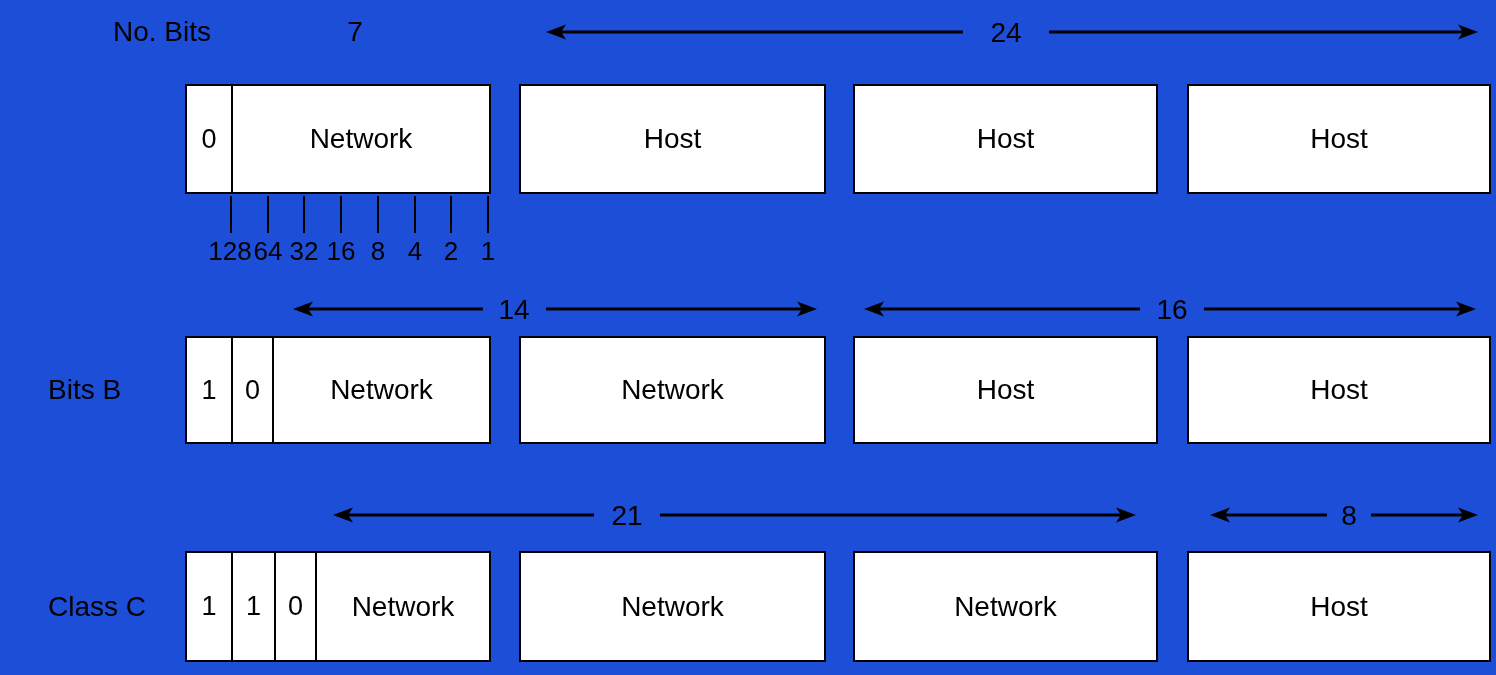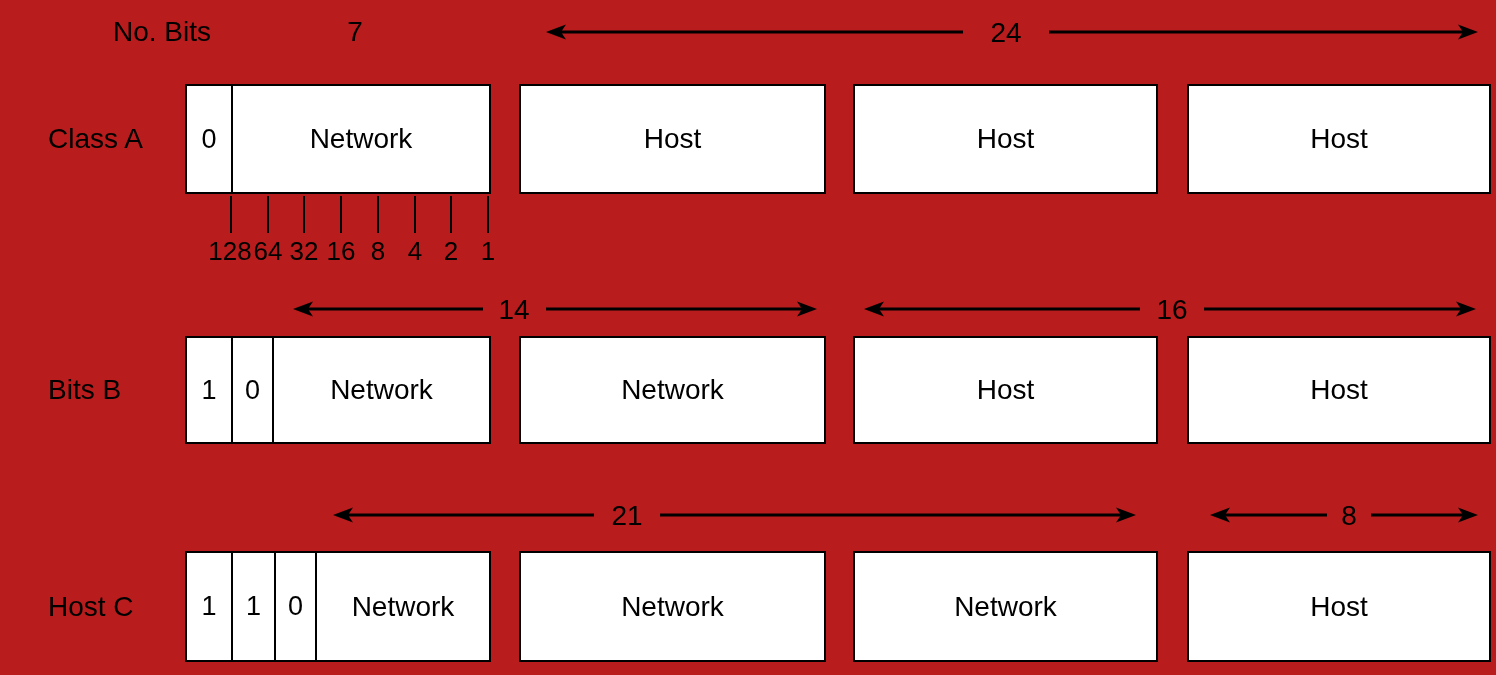--- a/index.html
+++ b/index.html
@@ -1,17 +1,17 @@
 <!DOCTYPE html>
 <html><head>
 <meta charset="utf-8">
 <style>
   html,body{margin:0;padding:0;background:#ffffff;}
   .canvas{
-    position:relative;width:1496px;height:675px;background:#b91c1c;
+    position:relative;width:1496px;height:675px;background:#1d4ed8;
     font-family:"Liberation Sans",sans-serif;color:#000000;overflow:hidden;
   }
   .hdr{position:absolute;font-size:28px;white-space:nowrap;}
   .hdr.center{text-align:center;}
   .row-label{
     position:absolute;left:48px;width:130px;display:flex;align-items:center;
     font-size:28px;white-space:nowrap;
   }
   .box{
     position:absolute;border:2px solid #000;box-sizing:border-box;background:#fff;
@@ -36,23 +36,22 @@
   .ticktext{font-size:26px;fill:#000;text-anchor:middle;}
 </style>
 </head>
 <body>
 
 <div class="canvas">
 
   <div class="hdr" style="left:113px;top:16px">No. Bits</div>
   <div class="hdr center" style="left:330px;top:16px;width:50px">7</div>
 
-  <div class="row-label rl0">Class A</div>
   <div class="row-label rl1">Bits B</div>
-  <div class="row-label rl2">Host C</div>
+  <div class="row-label rl2">Class C</div>
 
   <div class="box first r0 c1">
     <div class="bit-cell w46">0</div>
     <div class="first-label">Network</div>
   </div>
   <div class="box r0 c2">Host</div>
   <div class="box r0 c3">Host</div>
   <div class="box r0 c4">Host</div>
 
   <div class="box first r1 c1">

